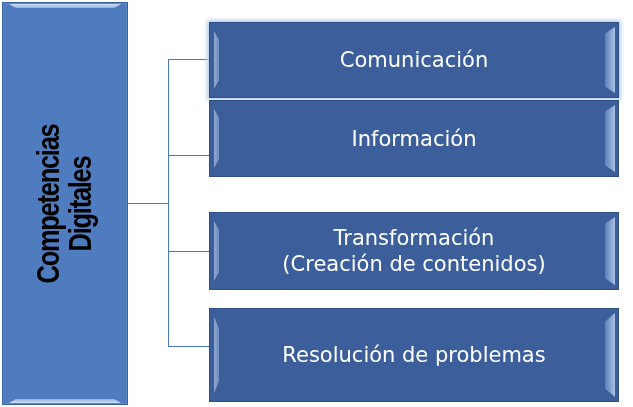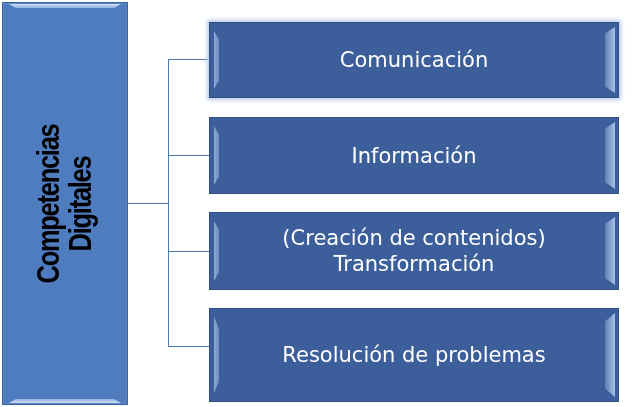--- a/index.html
+++ b/index.html
@@ -44,32 +44,32 @@
 <div class="line" style="left:168px;top:155px;width:41px;height:1px;"></div>
 <div class="line" style="left:168px;top:251px;width:41px;height:1px;"></div>
 <div class="line" style="left:168px;top:346px;width:41px;height:1px;"></div>
 
 <div class="child sel" style="top:22px;height:76px;">
   <div class="bl"></div>
     <div class="br"></div>
   <span class="txt">Comunicación</span>
 </div>
 
-<div class="child" style="top:117px;height:77px;">
+<div class="child" style="top:100px;height:77px;">
   <div class="bl"></div>
     <div class="br"></div>
   <span class="txt">Información</span>
 </div>
 
 <div class="child" style="top:212px;height:78px;">
   <div class="bl"></div>
     <div class="br"></div>
   <span class="txt" style="white-space:nowrap;">
+    <span style="display:block;">Transformación</span>
     <span style="display:block;">(Creación de contenidos)</span>
-    <span style="display:block;">Transformación</span>
   </span>
 </div>
 
 <div class="child" style="top:308px;height:94px;">
   <div class="bl"></div>
     <div class="br"></div>
   <span class="txt" style="white-space:nowrap;">Resolución de problemas</span>
 </div>
 
 </body></html>

